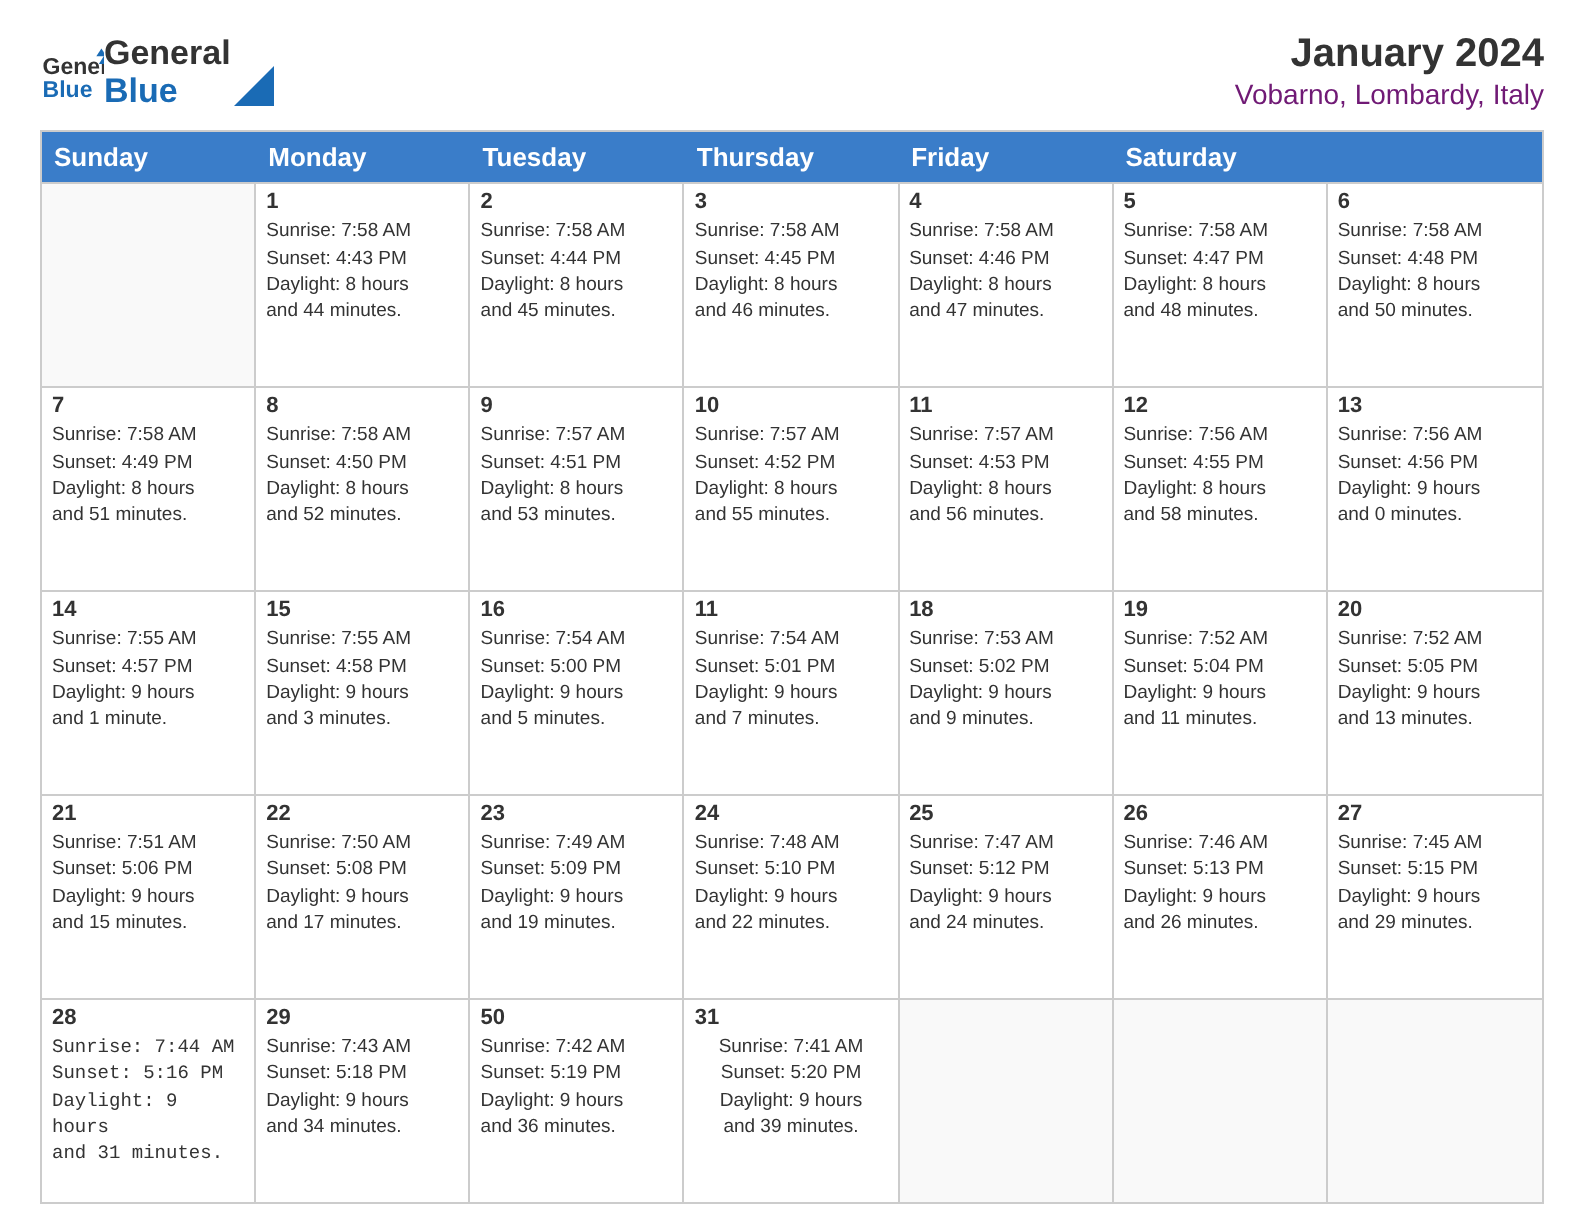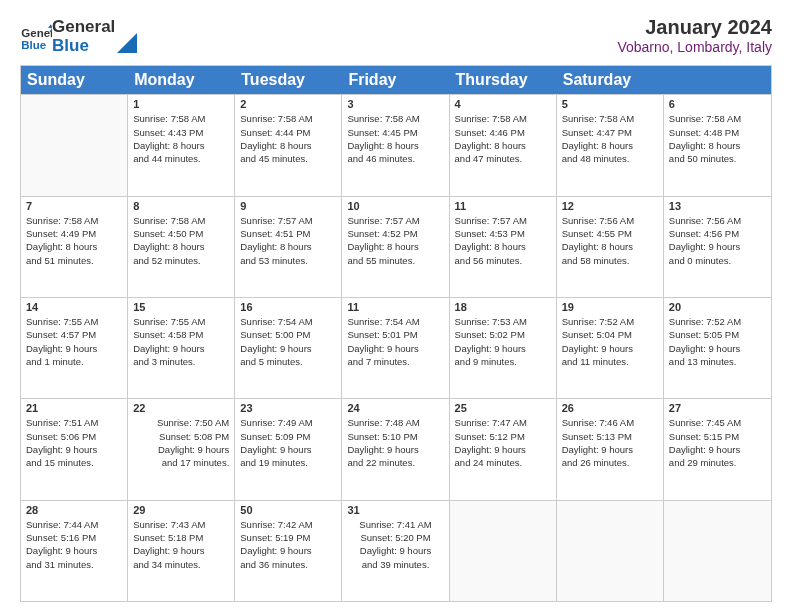--- a/index.html
+++ b/index.html
@@ -50,21 +50,21 @@
       flex-direction: column;
       border: 1px solid #ccc;
     }
     .cal-header {
       display: grid;
       grid-template-columns: repeat(7, 1fr);
       background: #3a7dc9;
     }
     .cal-header-cell {
       color: white;
-      font-size: 16px;
+      font-size: 13px;
       font-weight: bold;
       padding: 5px 6px;
       text-align: left;
     }
     .cal-body {
       flex: 1;
       display: flex;
       flex-direction: column;
     }
     .cal-row {
@@ -124,22 +124,22 @@
       <div class="main-title">January 2024</div>
       <div class="subtitle">Vobarno, Lombardy, Italy</div>
     </div>
   </div>
 
   <div class="calendar">
     <div class="cal-header">
     <div class="cal-header-cell">Sunday</div>
         <div class="cal-header-cell">Monday</div>
         <div class="cal-header-cell">Tuesday</div>
+        <div class="cal-header-cell">Thursday</div>
         <div class="cal-header-cell">Friday</div>
-        <div class="cal-header-cell">Thursday</div>
         <div class="cal-header-cell">Saturday</div>
       </div>
     <div class="cal-body">
     <div class="cal-row">
           <div class="cal-cell empty"></div>
           <div class="cal-cell">
             <span class="day-number">1</span>
             <div class="cell-text" style="white-space: pre-line;">Sunrise: 7:58 AM
 Sunset: 4:43 PM
 Daylight: 8 hours
@@ -286,21 +286,21 @@
         <div class="cal-row">
           <div class="cal-cell">
             <span class="day-number">21</span>
             <div class="cell-text" style="white-space: pre-line;">Sunrise: 7:51 AM
 Sunset: 5:06 PM
 Daylight: 9 hours
 and 15 minutes.</div>
           </div>
           <div class="cal-cell">
             <span class="day-number">22</span>
-            <div class="cell-text" style="white-space: pre-line; text-align: right;">Sunrise: 7:50 AM
+            <div class="cell-text" style="white-space: pre-line;">Sunrise: 7:50 AM
 Sunset: 5:08 PM
 Daylight: 9 hours
 and 17 minutes.</div>
           </div>
           <div class="cal-cell">
             <span class="day-number">23</span>
             <div class="cell-text" style="white-space: pre-line;">Sunrise: 7:49 AM
 Sunset: 5:09 PM
 Daylight: 9 hours
 and 19 minutes.</div>
@@ -330,21 +330,21 @@
             <span class="day-number">27</span>
             <div class="cell-text" style="white-space: pre-line;">Sunrise: 7:45 AM
 Sunset: 5:15 PM
 Daylight: 9 hours
 and 29 minutes.</div>
           </div>
         </div>
         <div class="cal-row">
           <div class="cal-cell">
             <span class="day-number">28</span>
-            <div class="cell-text" style="white-space: pre-line;">Sunrise: 7:44 AM
+            <div class="cell-text" style="white-space: pre-line; font-family: Liberation Mono, monospace;">Sunrise: 7:44 AM
 Sunset: 5:16 PM
 Daylight: 9 hours
 and 31 minutes.</div>
           </div>
           <div class="cal-cell">
             <span class="day-number">29</span>
             <div class="cell-text" style="white-space: pre-line;">Sunrise: 7:43 AM
 Sunset: 5:18 PM
 Daylight: 9 hours
 and 34 minutes.</div>

